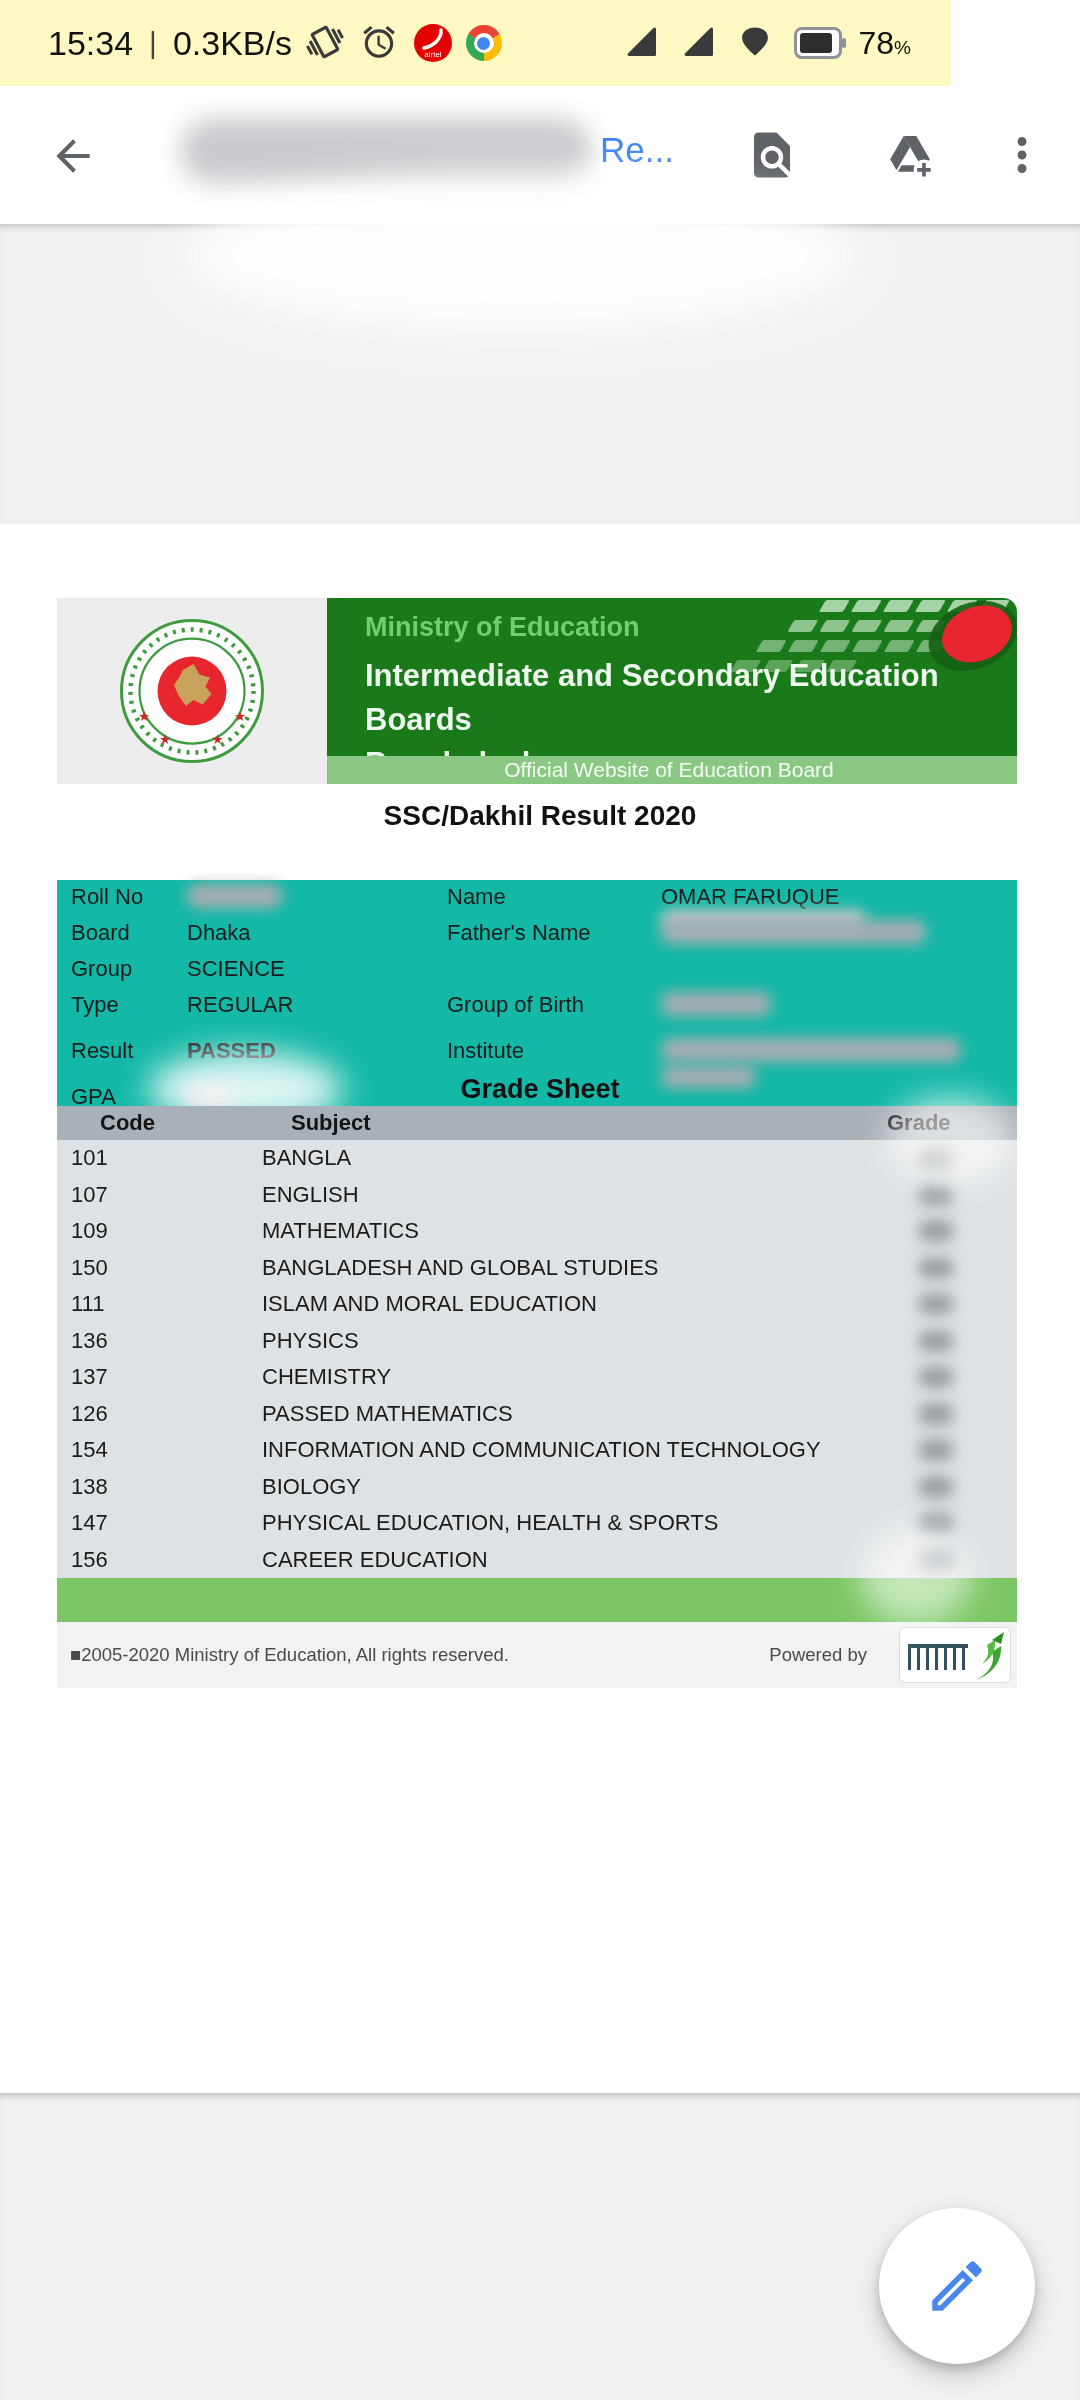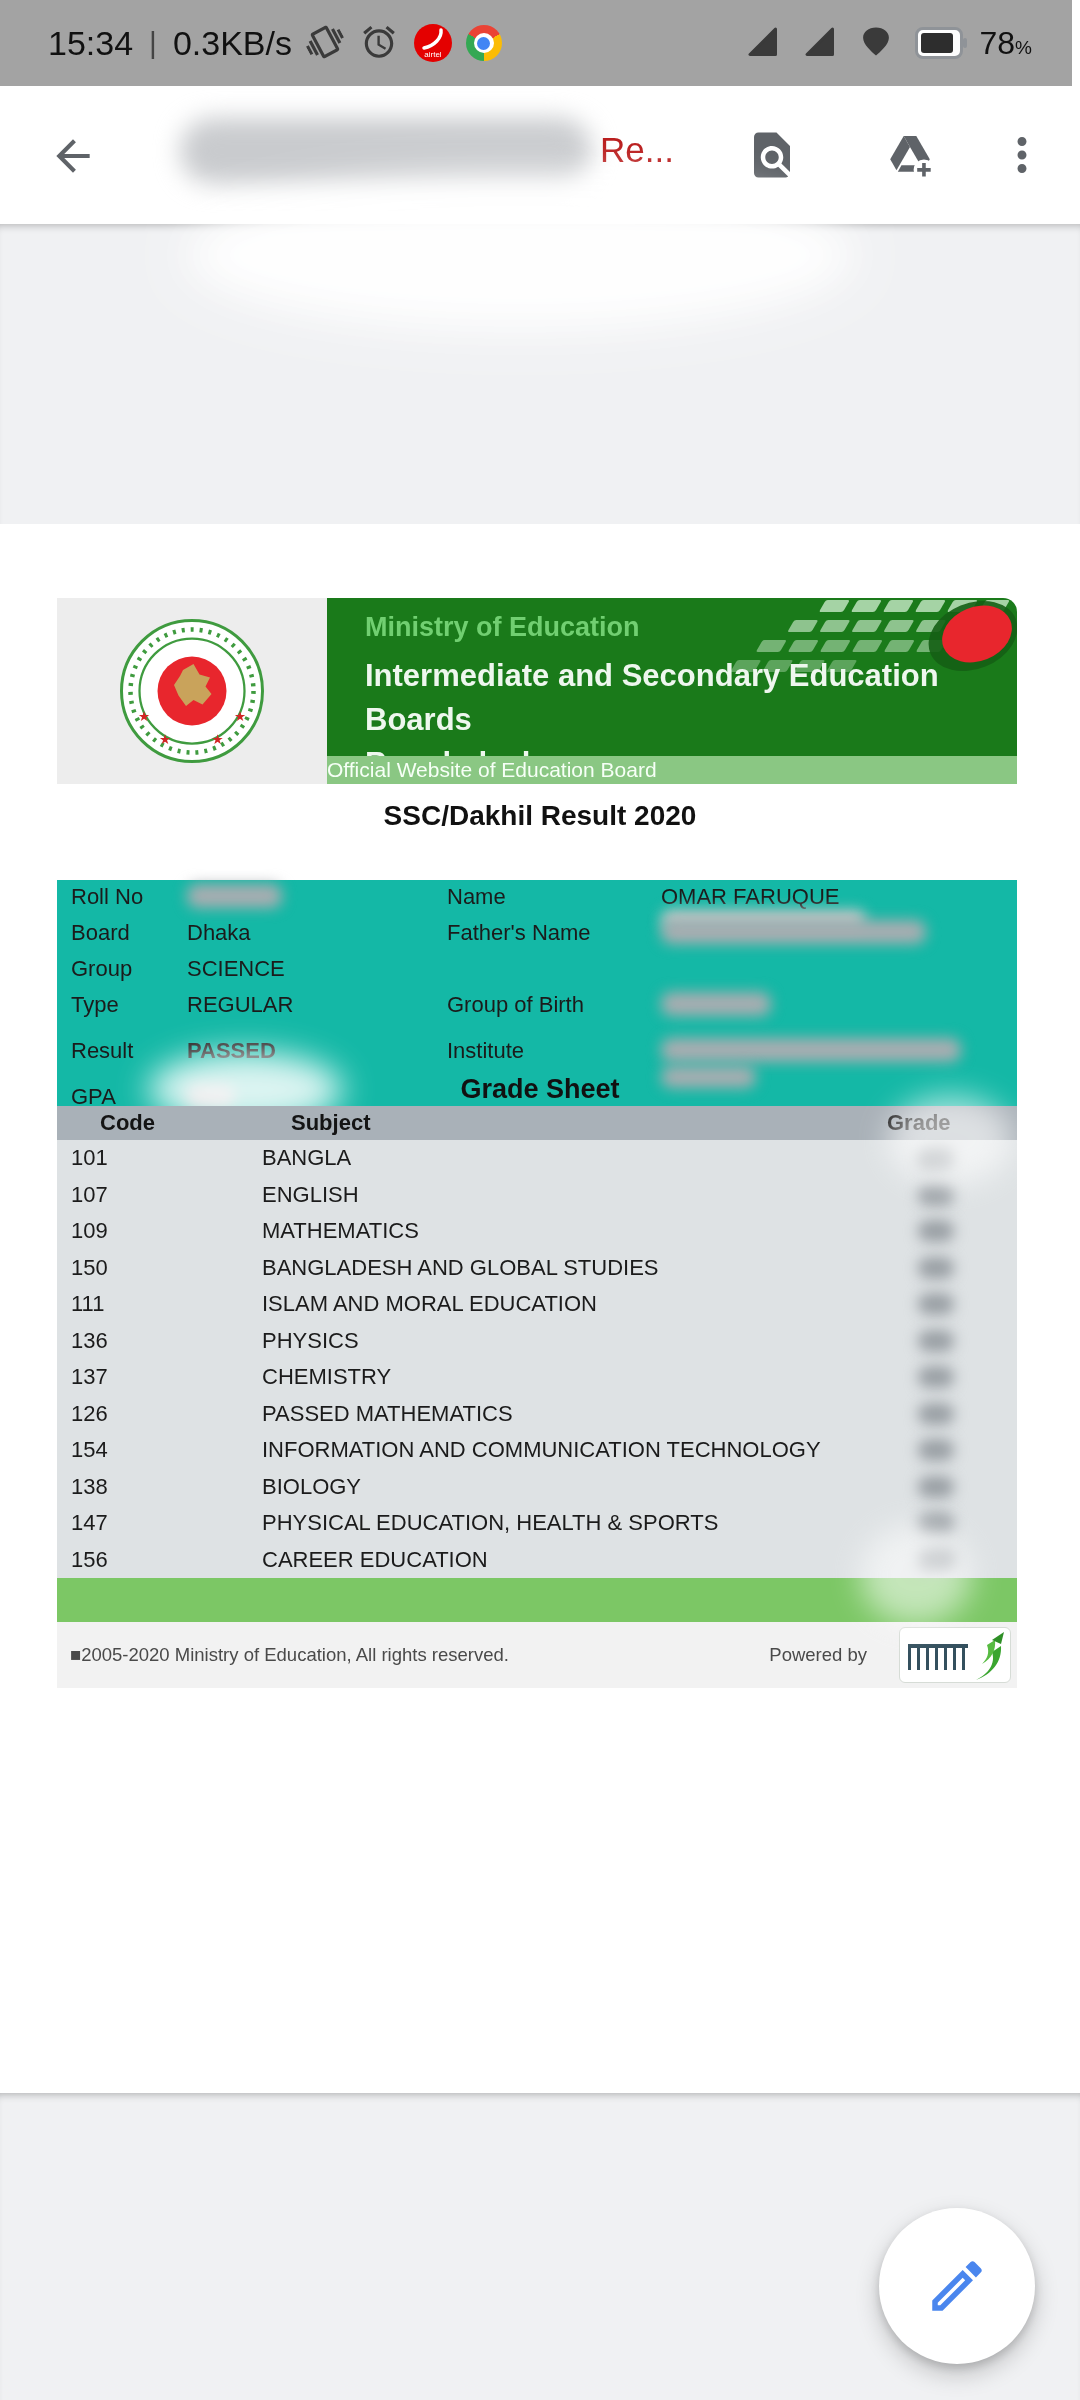--- a/index.html
+++ b/index.html
@@ -1,21 +1,21 @@
 <!DOCTYPE html>
 <html><head>
 <meta charset="utf-8">
 <style>
   html,body{margin:0;padding:0;background:#fff;}
   *{box-sizing:border-box;}
   .screen{position:relative;width:1080px;height:2400px;background:#fff;overflow:hidden;
           font-family:"Liberation Sans",sans-serif;color:#1b1b1b;}
 
   
-  .statusbar{position:absolute;left:0;top:0;width:1072px;height:86px;background:#a3a3a3;}
+  .statusbar{position:absolute;left:0;top:0;width:951px;height:86px;background:#fef9c3;}
   .sb-left{position:absolute;left:48px;top:0;height:86px;display:flex;align-items:center;gap:14px;}
   .sb-time{font-size:34px;color:#111;}
   .sb-sep{font-size:30px;color:#444;margin:0 2px;}
   .sb-speed{font-size:34px;color:#111;}
   .sb-icon{width:40px;height:40px;display:inline-block;position:relative;}
   .chrome-icon{width:36px;height:36px;border-radius:50%;
      background:conic-gradient(from 60deg,#fbbc05 0 120deg,#34a853 120deg 240deg,#ea4335 240deg 360deg);position:relative;}
   .chrome-icon::before{content:"";position:absolute;left:50%;top:50%;width:20px;height:20px;margin:-10px 0 0 -10px;
      background:#fff;border-radius:50%;}
   .chrome-icon::after{content:"";position:absolute;left:50%;top:50%;width:13px;height:13px;margin:-6.5px 0 0 -6.5px;
@@ -28,21 +28,21 @@
   .battery::after{content:"";position:absolute;right:-7px;top:8px;width:4px;height:10px;background:#8f9398;border-radius:2px;}
   .battery-fill{position:absolute;left:3px;top:3px;bottom:3px;background:#2d2d2d;border-radius:3px;}
   .sb-pct{font-size:32px;color:#111;}
   .sb-pct .pc{font-size:19px;}
 
   
   .toolbar{position:absolute;left:0;top:86px;width:1080px;height:138px;background:#fff;}
   .tb-back{position:absolute;left:48px;top:45px;width:50px;height:50px;}
   .tb-title-wrap{position:absolute;left:180px;top:32px;width:520px;height:76px;}
   .title-blur{position:absolute;left:0;top:0;width:412px;height:66px;background:#c9cbce;filter:blur(12px);border-radius:34px;}
-  .tb-title-visible{position:absolute;left:420px;top:12px;font-size:35px;color:#b91c1c;white-space:nowrap;}
+  .tb-title-visible{position:absolute;left:420px;top:12px;font-size:35px;color:#3b82f6;white-space:nowrap;}
   .tb-icon{position:absolute;top:42px;width:56px;height:56px;}
   .tb-find{left:745px;}
   .tb-drive{left:883px;}
   .tb-menu{left:995px;}
 
   
   .gray-top{position:absolute;left:0;top:224px;width:1080px;height:300px;background:#f0f1f3;
      box-shadow:inset 0 7px 9px -6px rgba(0,0,0,.28);}
   .gray-bottom{position:absolute;left:0;top:2093px;width:1080px;height:307px;background:#f0f1f3;
      box-shadow:inset 0 7px 9px -6px rgba(0,0,0,.30);}
@@ -54,21 +54,21 @@
 
   
   .doc-header{position:absolute;left:57px;top:598px;width:960px;height:186px;}
   .emblem-panel{position:absolute;left:0;top:0;width:270px;height:186px;background:#ededed;}
   .emblem{position:absolute;left:60px;top:18px;}
   .banner{position:absolute;left:270px;top:0;width:690px;height:158px;background:#1a7a1a;border-top-right-radius:14px;overflow:hidden;}
   .banner-pattern{position:absolute;right:0;top:0;}
   .banner-ministry{position:absolute;left:38px;top:14px;font-size:27px;font-weight:bold;color:#71cf71;}
   .banner-boards{position:absolute;left:38px;top:56px;font-size:31px;font-weight:bold;color:#eef7ee;line-height:44px;}
   .banner-strip{position:absolute;left:270px;top:158px;width:690px;height:28px;background:#8ac783;
-     color:#f6fff6;font-size:21px;text-align:left;line-height:28px;padding-right:6px;}
+     color:#f6fff6;font-size:21px;text-align:center;line-height:28px;padding-right:6px;}
 
   
   .result-title{position:absolute;left:0;top:800px;width:1080px;text-align:center;font-size:28px;font-weight:bold;color:#111;}
   .info-box{position:absolute;left:57px;top:842px;width:960px;height:236px;background:#14b8a6;margin-top:38px;}
   .info-col{position:absolute;top:0;height:236px;}
   #info-left{left:14px;width:360px;}
   #info-right{left:390px;width:560px;}
   .irow{position:absolute;left:0;width:100%;height:30px;font-size:22px;line-height:30px;white-space:nowrap;}
   #info-left .ilabel{display:inline-block;width:116px;}
   #info-right .ilabel{display:inline-block;width:214px;}

